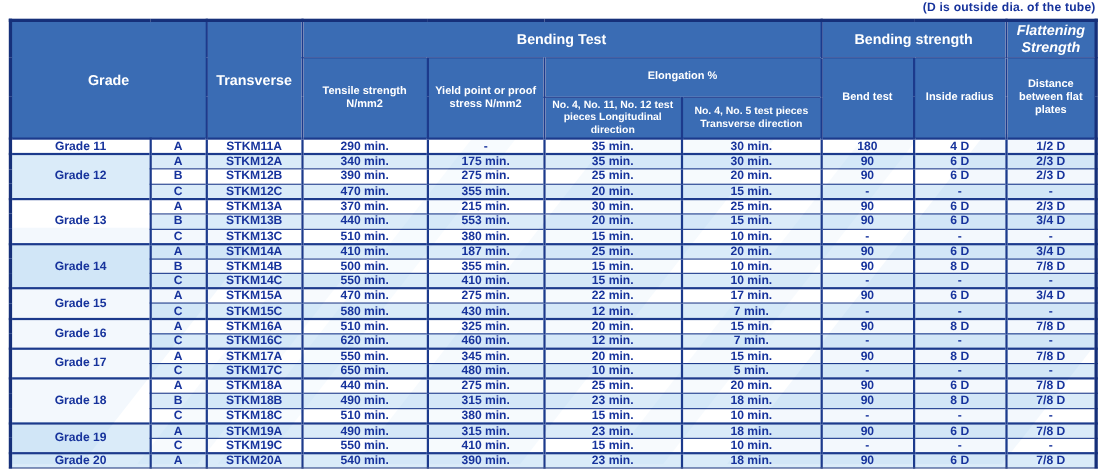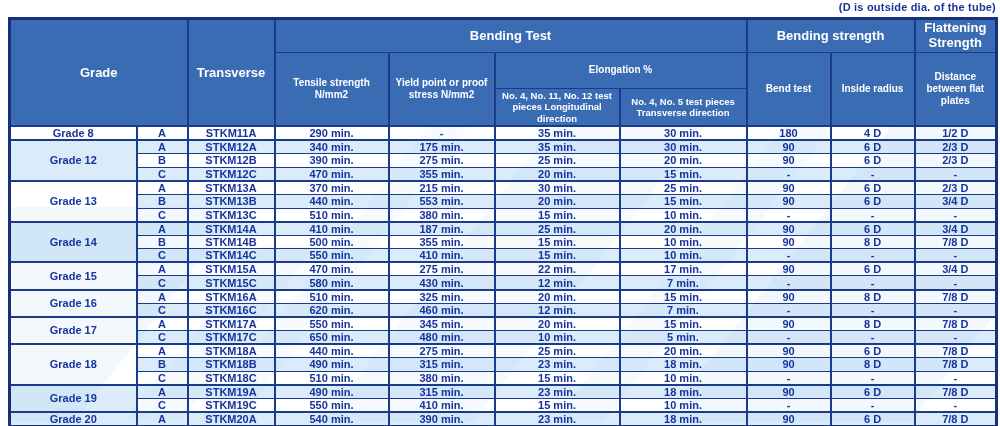--- a/index.html
+++ b/index.html
@@ -29,21 +29,21 @@
   .wm-b4{left:430px;top:110px;width:150px;height:295px;background:rgba(175,208,240,0.33);}
   .wm-b5{left:660px;top:110px;width:50px;height:295px;background:rgba(188,216,242,0.35);}
   .wm-b6{left:770px;top:105px;width:250px;height:300px;background:rgba(170,206,238,0.40);}
 
   table{position:relative;z-index:1;border-collapse:collapse;table-layout:fixed;
     width:987px;height:405px;border:3px solid var(--outer);}
   th,td{border:1px solid var(--border);border-left-width:2px;border-right-width:2px;
     text-align:center;vertical-align:middle;font-weight:bold;overflow:hidden;}
   thead th{background:var(--header-bg);color:#ffffff;padding:1px 2px;}
   thead tr.hr1 th{font-size:13px;}
-  thead th.h-flat{font-size:12px;line-height:1.15;}
+  thead th.h-flat{font-size:12px;line-height:1.15;font-style:italic;}
   thead th.h-sub{font-size:10px;line-height:1.2;}
   thead th.h-sub2{font-size:9.5px;line-height:1.2;}
   thead tr.hr3 th{border-bottom:2px solid var(--border);}
 
   tbody td{font-size:11px;color:var(--text);padding:0 2px;line-height:12px;height:13.6px;}
   tbody tr:nth-child(odd) td{background:var(--row-main);}
   tbody tr:nth-child(even) td{background:var(--row-alt);}
   tbody tr.group-start td{border-top:2px solid var(--border);}
 </style>
 </head>
@@ -93,21 +93,21 @@
           <th rowspan="2" class="h-sub">Inside radius</th>
           <th rowspan="2" class="h-sub">Distance between flat plates</th>
         </tr>
         <tr class="hr3" style="height:36px">
           <th class="h-sub2">No. 4, No. 11, No. 12 test pieces Longitudinal direction</th>
           <th class="h-sub2">No. 4, No. 5 test pieces Transverse direction</th>
         </tr>
       </thead>
       <tbody>
           <tr class="group-start">
-            <td rowspan="1">Grade 8</td>
+            <td rowspan="1">Grade 11</td>
             <td>A</td>
             <td>STKM11A</td>
             <td>290 min.</td>
             <td>-</td>
             <td>35 min.</td>
             <td>30 min.</td>
             <td>180</td>
             <td>4 D</td>
             <td>1/2 D</td>
           </tr>

